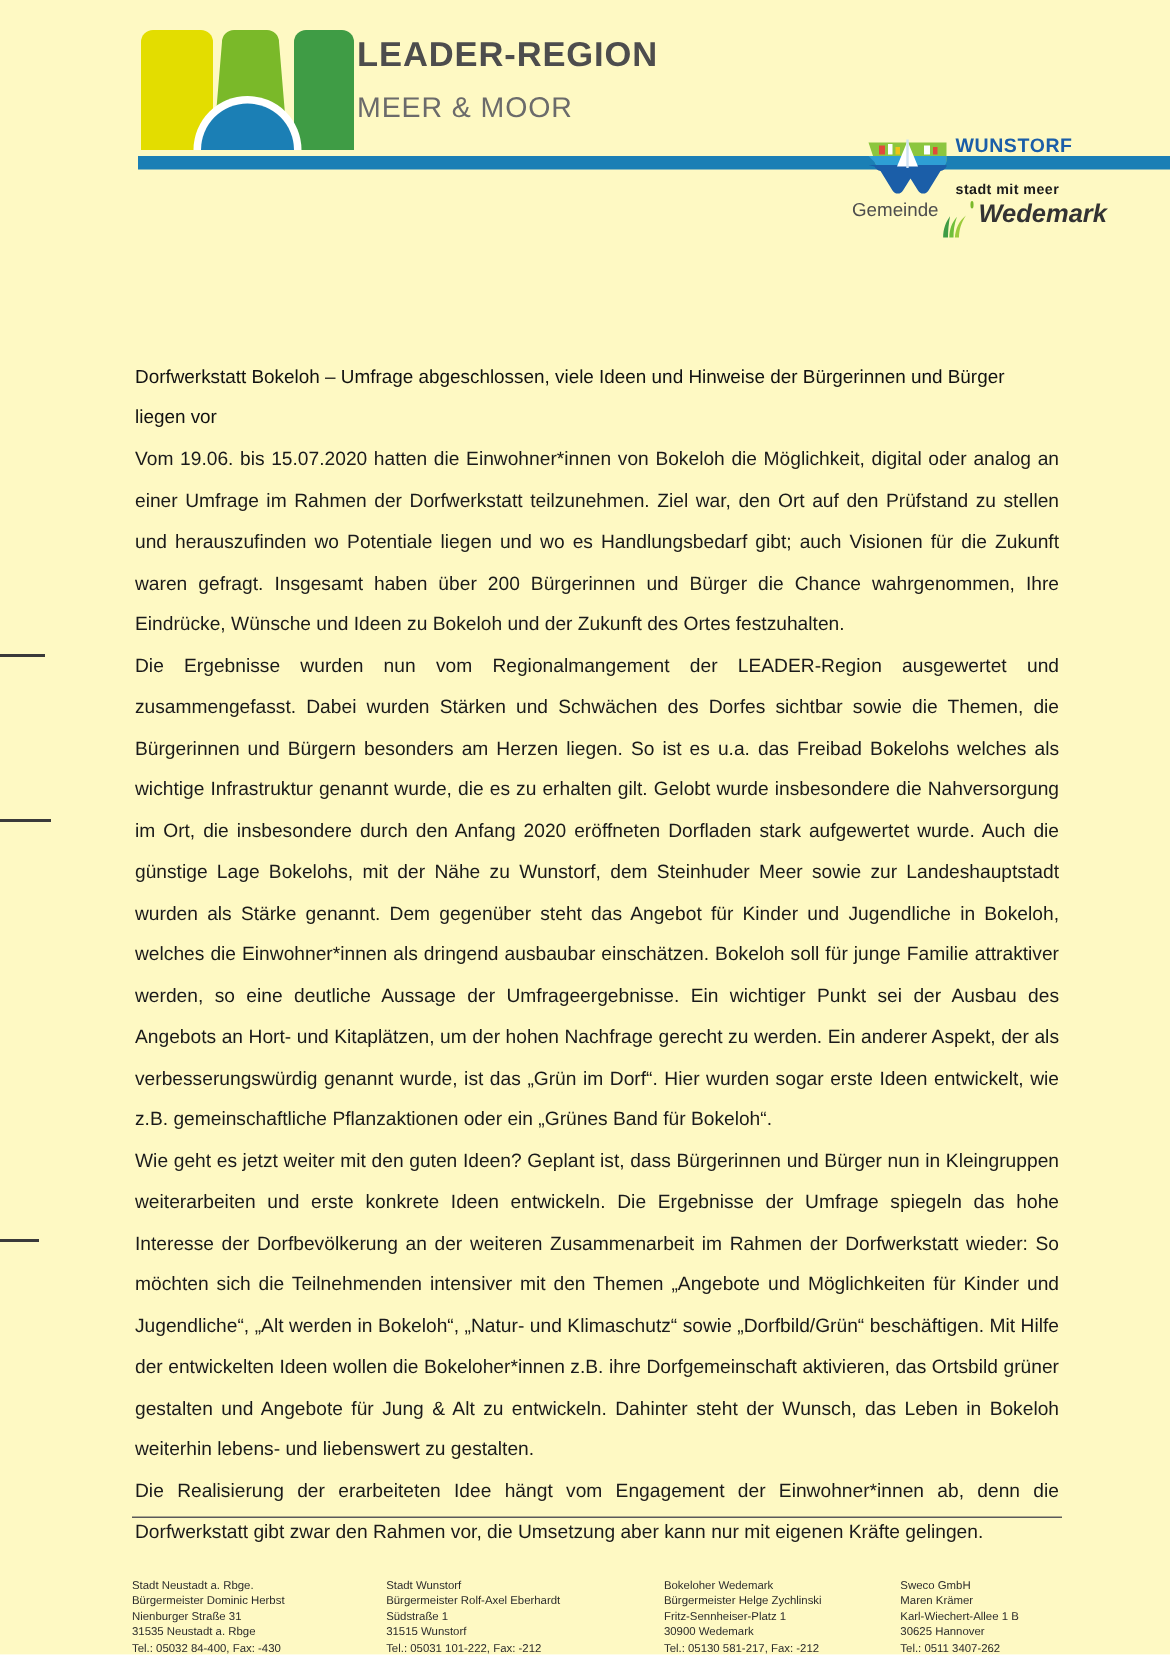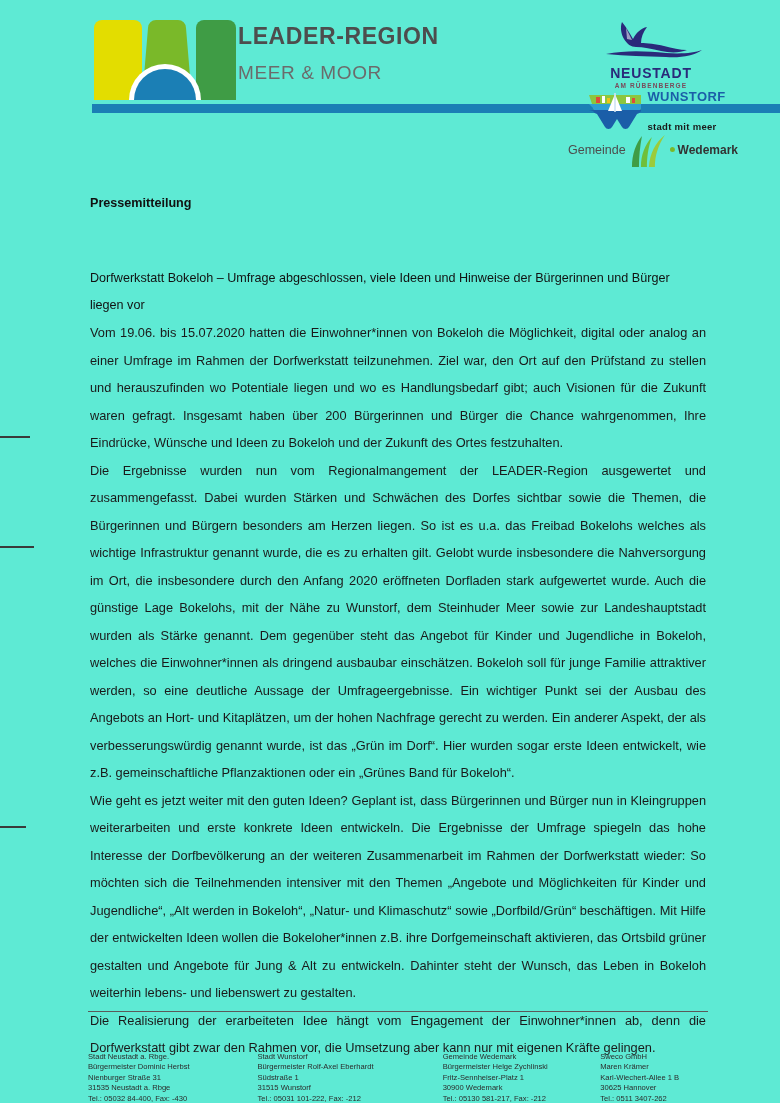--- a/index.html
+++ b/index.html
@@ -12,21 +12,21 @@
     height: 1103px;
     font-family: "Liberation Sans", sans-serif;
     color: #1a1a1a;
     position: relative;
     overflow: hidden;
   }
 
   .page {
     position: absolute;
     inset: 0;
-    background: #5eead4;
+    background: #fef9c3;
   }
 
   
   .header {
     position: absolute;
     left: 0;
     top: 0;
     width: 780px;
     height: 178px;
   }
@@ -102,21 +102,20 @@
     margin-top: 2px;
   }
 
   .wunstorf-logo {
     position: absolute;
     left: 8px;
     top: 74px;
     width: 160px;
     display: flex;
     align-items: center;
-    justify-content: center;
   }
   .wunstorf-words { margin-left: 3px; }
   .wunstorf-name {
     font-size: 13px;
     font-weight: bold;
     color: #1b5ea8;
     letter-spacing: 0.4px;
     line-height: 1;
   }
   .wunstorf-slogan {
@@ -127,34 +126,35 @@
     line-height: 1;
     margin-top: 19px;
   }
 
   .wedemark-logo {
     position: absolute;
     left: 0px;
     top: 118px;
     width: 170px;
     display: flex;
-    align-items: center;
+    align-items: flex-start;
   }
   .wedemark-pre {
     font-size: 12.5px;
     color: #4d4d4d;
     line-height: 1;
     padding-bottom: 2px;
   }
   .wedemark-name {
-    font-size: 12px;
+    font-size: 17px;
     font-weight: bold;
     color: #333333;
     line-height: 1;
     padding-bottom: 2px;
+    font-style: italic;
   }
   .wedemark-dot {
     width: 5px; height: 5px; border-radius: 50%;
     background: #7ab929;
     margin: 0 3px 3px 2px;
   }
 
   
   .doc-body {
     position: absolute;
@@ -246,29 +246,20 @@
 
     <div class="leader-text">
       <div class="leader-title">LEADER-REGION</div>
       <div class="leader-sub">MEER &amp; MOOR</div>
     </div>
 
     <div class="blue-bar"></div>
 
     <div class="logo-stack">
 
-      <div class="neustadt-logo">
-        <svg width="130" height="48" viewBox="0 0 130 48" xmlns="http://www.w3.org/2000/svg">
-          <path d="M36 6 C41 12 44 18 47 23 C50 17 55 12 61 11 C57 16 55 22 55 27 C61 27 70 28 78 30 C86 32 94 34 101 34 C94 37 84 37 75 35 C66 33 57 31 50 31 C45 31 41 28 38 23 C35 18 34 11 36 6 Z" fill="#2a2a7a"></path>
-          <path d="M40 12 L46 24 L41 23 Z" fill="#ffffff" opacity="0.55"></path>
-          <path d="M20 38 C40 34 60 35 80 37 C96 38 108 37 116 34 C108 40 94 42 80 41 C60 40 40 40 20 38 Z" fill="#2a2a7a"></path>
-        </svg>
-        <div class="neustadt-name">NEUSTADT</div>
-        <div class="neustadt-subname">AM RÜBENBERGE</div>
-      </div>
 
       <div class="wunstorf-logo">
         <svg width="58" height="40" viewBox="0 0 58 40" xmlns="http://www.w3.org/2000/svg">
           <path d="M3 4 h52 v12 a6 6 0 0 1 -4 5 l-8 14 a4 4 0 0 1 -7 0 l-5 -9 l-5 9 a4 4 0 0 1 -7 0 l-8 -14 a6 6 0 0 1 -4 -5 z" fill="#8cc63f"></path>
           <path d="M3 13 h52 v4 a6 6 0 0 1 -4 4 l-8 14 a4 4 0 0 1 -7 0 l-5 -9 l-5 9 a4 4 0 0 1 -7 0 l-8 -14 a6 6 0 0 1 -4 -4 z" fill="#2e9fd4"></path>
           <path d="M3 19 h52 v1 a6 6 0 0 1 -4 3 l-8 13 a4 4 0 0 1 -7 0 l-5 -8 l-5 8 a4 4 0 0 1 -7 0 l-8 -13 a6 6 0 0 1 -4 -3 z" fill="#1b5ea8"></path>
           <path d="M29 3 L36 20 H22 Z" fill="#ffffff"></path>
           <rect x="28.2" y="2" width="1.6" height="19" fill="#cfe3f2"></rect>
           <rect x="10" y="6" width="4" height="6" fill="#e04a3a"></rect>
           <rect x="16" y="5" width="3" height="7" fill="#ffffff"></rect>
@@ -290,21 +281,20 @@
           <path d="M23 33 C24 20 29 9 39 1 C32 12 29 22 29 33 Z" fill="#9ccb3b"></path>
         </svg>
         <div class="wedemark-dot"></div>
         <div class="wedemark-name">Wedemark</div>
       </div>
 
     </div>
   </div>
 
   <div class="doc-body">
-    <div class="meta-bold">Pressemitteilung</div>
     <div class="headline">Dorfwerkstatt Bokeloh – Umfrage abgeschlossen, viele Ideen und Hinweise der Bürgerinnen und Bürger liegen vor</div>
 
     <p class="para gap">Vom 19.06. bis 15.07.2020 hatten die Einwohner*innen von Bokeloh die Möglichkeit, digital oder analog an einer Umfrage im Rahmen der Dorfwerkstatt teilzunehmen. Ziel war, den Ort auf den Prüfstand zu stellen und herauszufinden wo Potentiale liegen und wo es Handlungsbedarf gibt; auch Visionen für die Zukunft waren gefragt. Insgesamt haben über 200 Bürgerinnen und Bürger die Chance wahrgenommen, Ihre Eindrücke, Wünsche und Ideen zu Bokeloh und der Zukunft des Ortes festzuhalten.</p>
     <p class="para gap">Die Ergebnisse wurden nun vom Regionalmangement der LEADER-Region ausgewertet und zusammengefasst. Dabei wurden Stärken und Schwächen des Dorfes sichtbar sowie die Themen, die Bürgerinnen und Bürgern besonders am Herzen liegen. So ist es u.a. das Freibad Bokelohs welches als wichtige Infrastruktur genannt wurde, die es zu erhalten gilt. Gelobt wurde insbesondere die Nahversorgung im Ort, die insbesondere durch den Anfang 2020 eröffneten Dorfladen stark aufgewertet wurde. Auch die günstige Lage Bokelohs, mit der Nähe zu Wunstorf, dem Steinhuder Meer sowie zur Landeshauptstadt wurden als Stärke genannt. Dem gegenüber steht das Angebot für Kinder und Jugendliche in Bokeloh, welches die Einwohner*innen als dringend ausbaubar einschätzen. Bokeloh soll für junge Familie attraktiver werden, so eine deutliche Aussage der Umfrageergebnisse. Ein wichtiger Punkt sei der Ausbau des Angebots an Hort- und Kitaplätzen, um der hohen Nachfrage gerecht zu werden. Ein anderer Aspekt, der als verbesserungswürdig genannt wurde, ist das „Grün im Dorf“. Hier wurden sogar erste Ideen entwickelt, wie z.B. gemeinschaftliche Pflanzaktionen oder ein „Grünes Band für Bokeloh“.</p>
     <p class="para gap">Wie geht es jetzt weiter mit den guten Ideen? Geplant ist, dass Bürgerinnen und Bürger nun in Kleingruppen weiterarbeiten und erste konkrete Ideen entwickeln. Die Ergebnisse der Umfrage spiegeln das hohe Interesse der Dorfbevölkerung an der weiteren Zusammenarbeit im Rahmen der Dorfwerkstatt wieder: So möchten sich die Teilnehmenden intensiver mit den Themen „Angebote und Möglichkeiten für Kinder und Jugendliche“, „Alt werden in Bokeloh“, „Natur- und Klimaschutz“ sowie „Dorfbild/Grün“ beschäftigen. Mit Hilfe der entwickelten Ideen wollen die Bokeloher*innen z.B. ihre Dorfgemeinschaft aktivieren, das Ortsbild grüner gestalten und Angebote für Jung &amp; Alt zu entwickeln. Dahinter steht der Wunsch, das Leben in Bokeloh weiterhin lebens- und liebenswert zu gestalten.</p>
     <p class="para gap">Die Realisierung der erarbeiteten Idee hängt vom Engagement der Einwohner*innen ab, denn die Dorfwerkstatt gibt zwar den Rahmen vor, die Umsetzung aber kann nur mit eigenen Kräfte gelingen.</p>
 
   </div>
 
   <div class="footer-rule"></div>
@@ -317,21 +307,21 @@
       <div class="fline">Tel.: 05032 84-400, Fax: -430</div>
     </div>
     <div class="footer-col fc2">
       <div class="fline">Stadt Wunstorf</div>
       <div class="fline">Bürgermeister Rolf-Axel Eberhardt</div>
       <div class="fline">Südstraße 1</div>
       <div class="fline">31515 Wunstorf</div>
       <div class="fline">Tel.: 05031 101-222, Fax: -212</div>
     </div>
     <div class="footer-col fc3">
-      <div class="fline">Gemeinde Wedemark</div>
+      <div class="fline">Bokeloher Wedemark</div>
       <div class="fline">Bürgermeister Helge Zychlinski</div>
       <div class="fline">Fritz-Sennheiser-Platz 1</div>
       <div class="fline">30900 Wedemark</div>
       <div class="fline">Tel.: 05130  581-217, Fax: -212</div>
     </div>
     <div class="footer-col fc4">
       <div class="fline">Sweco GmbH</div>
       <div class="fline">Maren Krämer</div>
       <div class="fline">Karl-Wiechert-Allee 1 B</div>
       <div class="fline">30625 Hannover</div>

